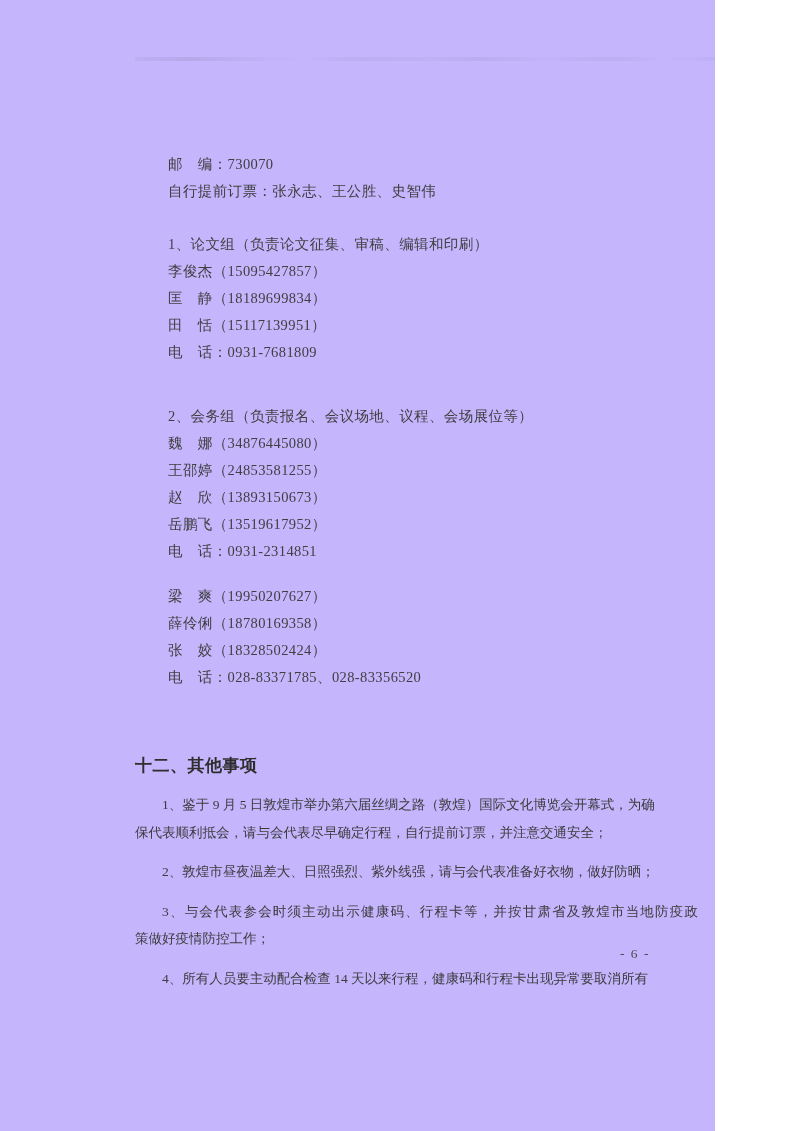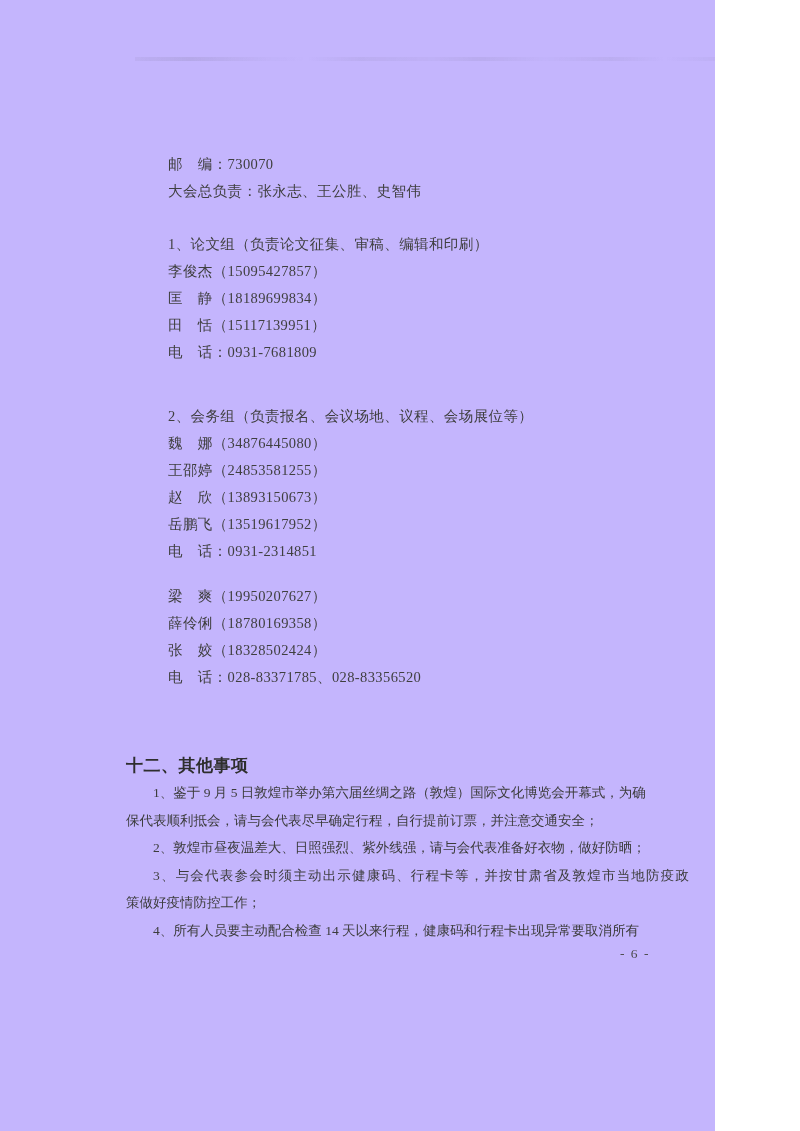--- a/index.html
+++ b/index.html
@@ -37,59 +37,59 @@
     font-size: 14.5px;
     line-height: 27px;
     letter-spacing: 0.4px;
     white-space: nowrap;
   }
   .contact-group { margin-top: 26px; }
   .contact-group.g2 { margin-top: 37px; }
   .contact-group.g3 { margin-top: 18px; }
   .section {
     position: absolute;
-    left: 126px;
+    left: 135px;
     top: 752px;
     width: 542px;
     color: #3c3c3c;
   }
   .section-heading {
     font-size: 17px;
     font-weight: bold;
     line-height: 27px;
     color: #2e2e2e;
     letter-spacing: 0.5px;
   }
   .pline {
     font-size: 13.5px;
     line-height: 27.5px;
     white-space: nowrap;
     text-align: left;
   }
-  .pl-indent { text-indent: 27px; }
+  .pl-indent { text-indent: 27px; margin-top: 12px; }
   .pl-wide { letter-spacing: 1.2px; }
   .page-number {
     position: absolute;
     top: 946px;
     left: 620px;
     font-size: 13.5px;
     color: #4b4b4b;
     letter-spacing: 1.5px;
   }
 </style>
 </head>
 <body>
 
 <div class="page">
 
   <div class="scan-line"></div>
 
   <div class="contacts">
     <div>邮　编：730070</div>
-    <div>大会总负责：张永志、王公胜、史智伟</div>
+    <div>自行提前订票：张永志、王公胜、史智伟</div>
 
     <div class="contact-group g1">
       <div>1、论文组（负责论文征集、审稿、编辑和印刷）</div>
       <div>李俊杰（15095427857）</div>
       <div>匡　静（18189699834）</div>
       <div>田　恬（15117139951）</div>
       <div>电　话：0931-7681809</div>
     </div>
 
     <div class="contact-group g2">

